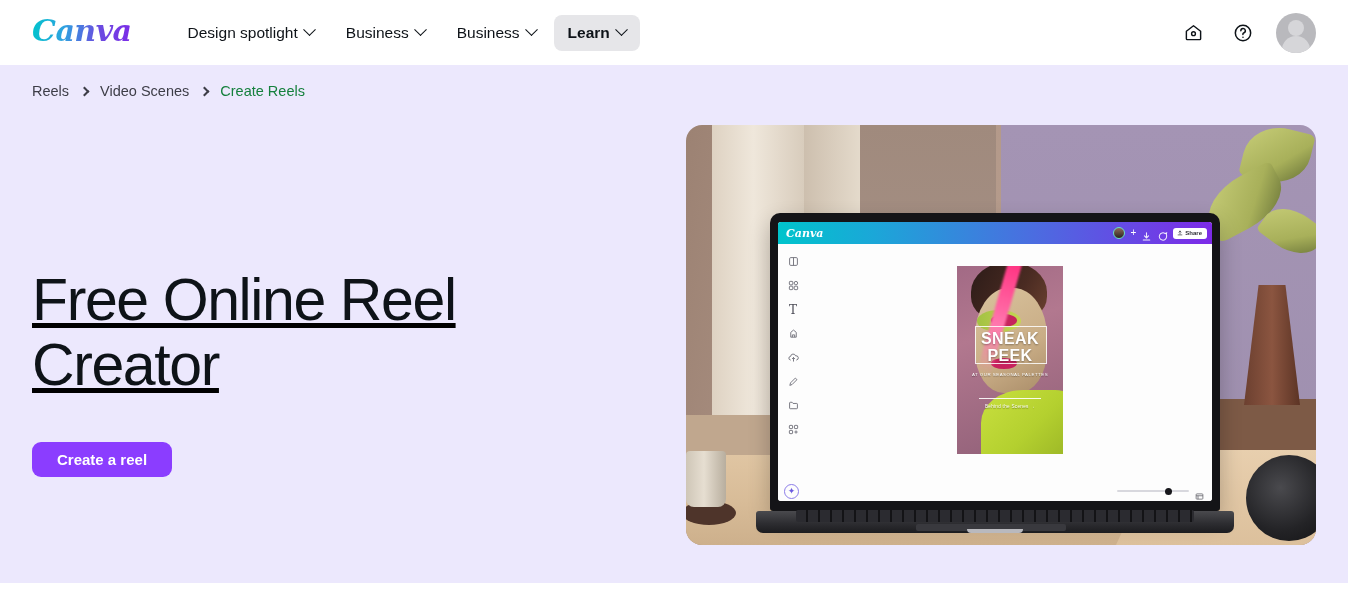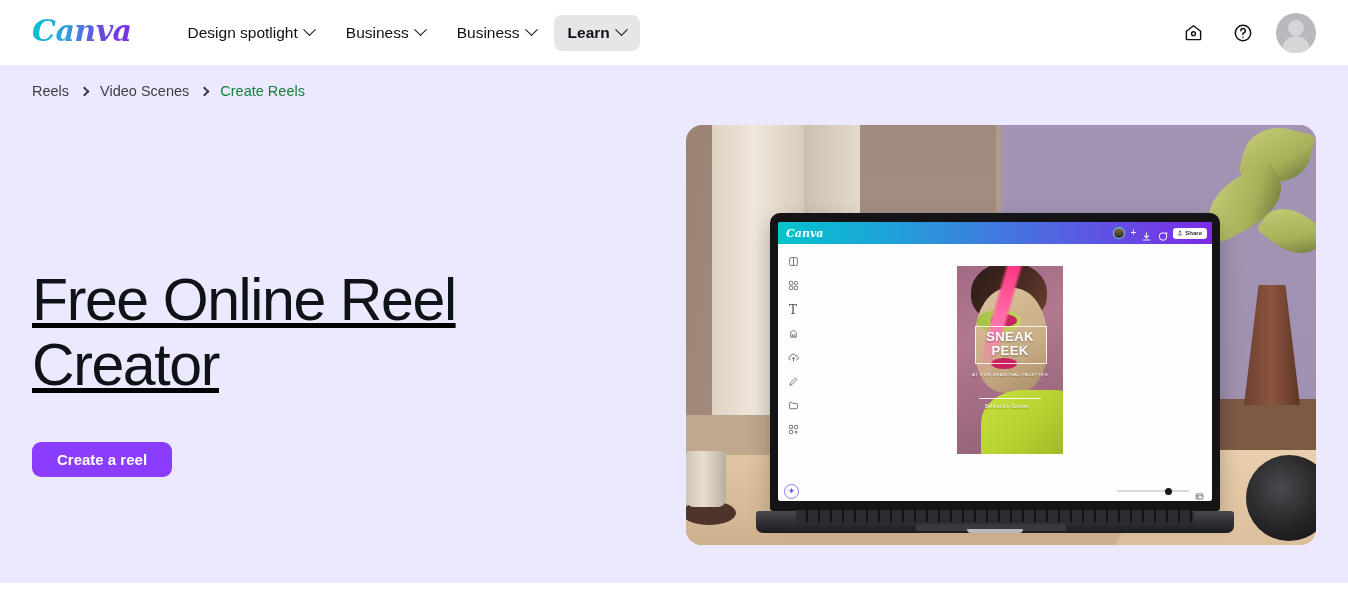--- a/index.html
+++ b/index.html
@@ -327,21 +327,21 @@
     background: linear-gradient(135deg,#c9e03f 0%, #b4d02f 50%, #93ad23 100%);
     border-radius: 42% 26% 0 0;
   }
   .d-box {
     position: absolute; left: 18px; top: 60px; width: 72px; height: 38px;
     border: 1px solid rgba(255,255,255,.85);
   }
   .d-sneak {
     position: absolute; left: 0; right: 0; top: 64px;
     text-align: center;
-    color: #fff; font-weight: 700; font-size: 13px;
+    color: #fff; font-weight: 700; font-size: 16px;
     line-height: 1.08; letter-spacing: .4px;
     text-shadow: 0 1px 2px rgba(0,0,0,.35);
   }
   .d-sub {
     position: absolute; left: 0; right: 0; top: 106px;
     text-align: center; color: #fff;
     font-size: 4.4px; letter-spacing: .5px;
     text-shadow: 0 1px 1px rgba(0,0,0,.4);
   }
   .d-rule {

